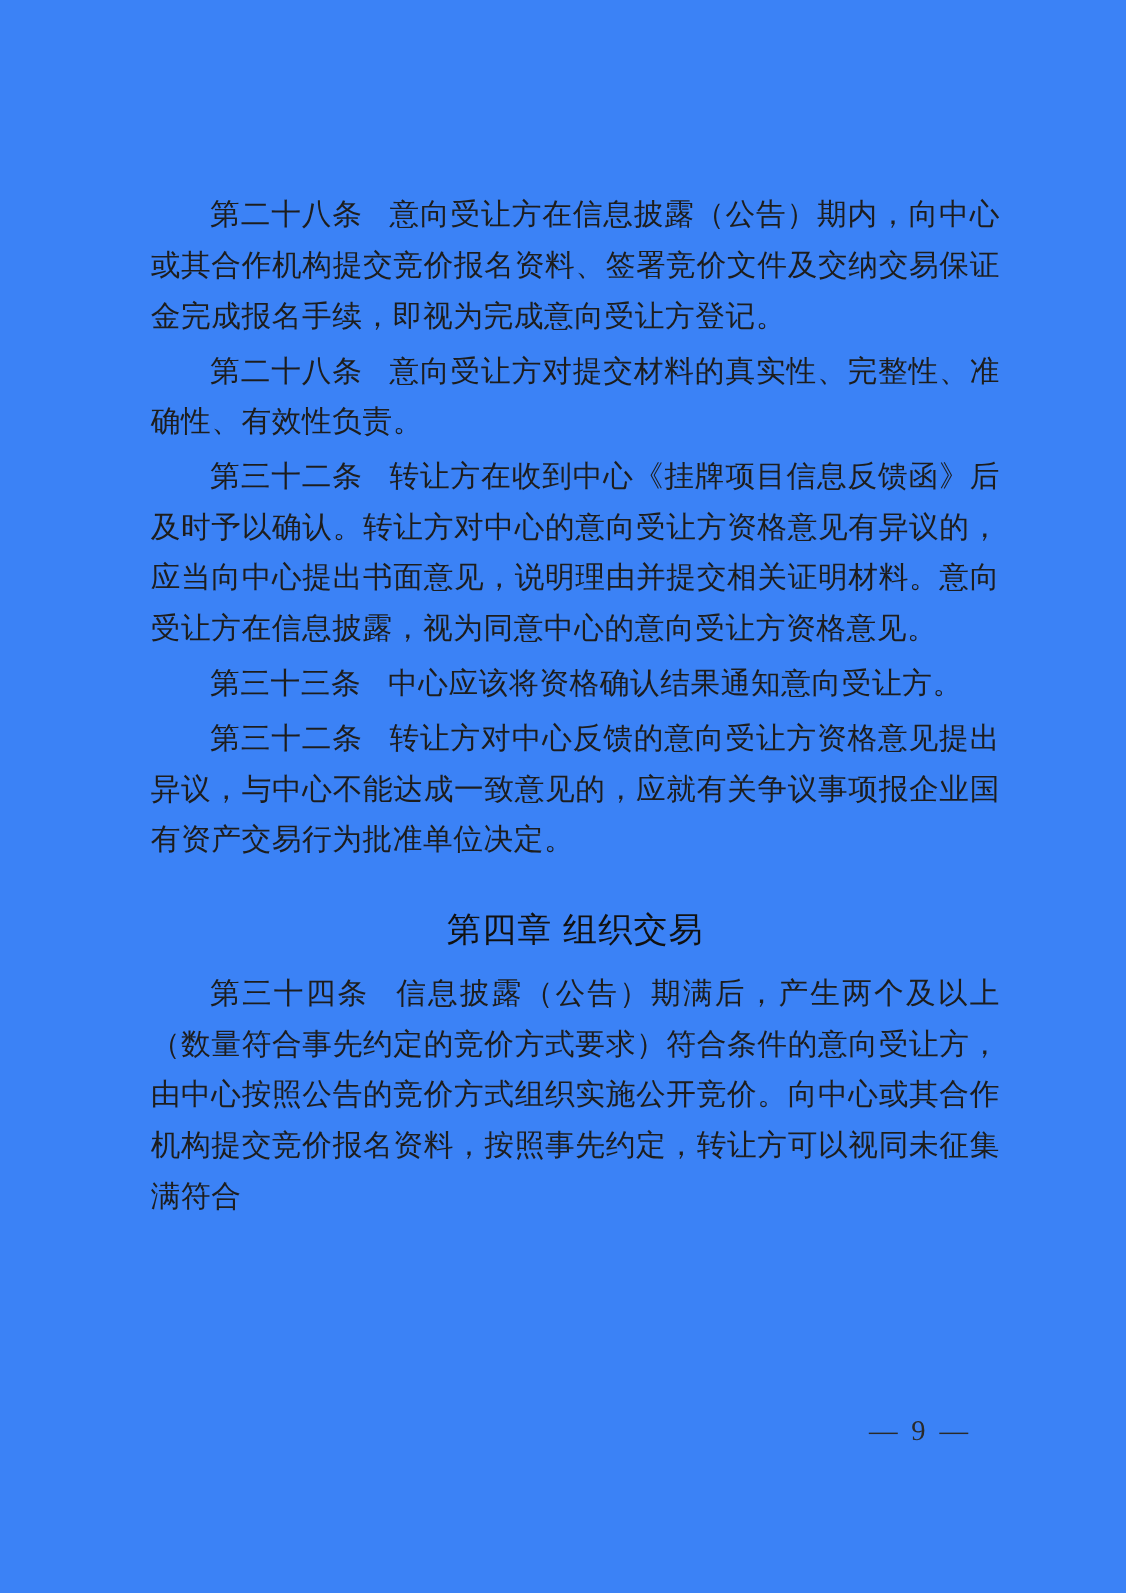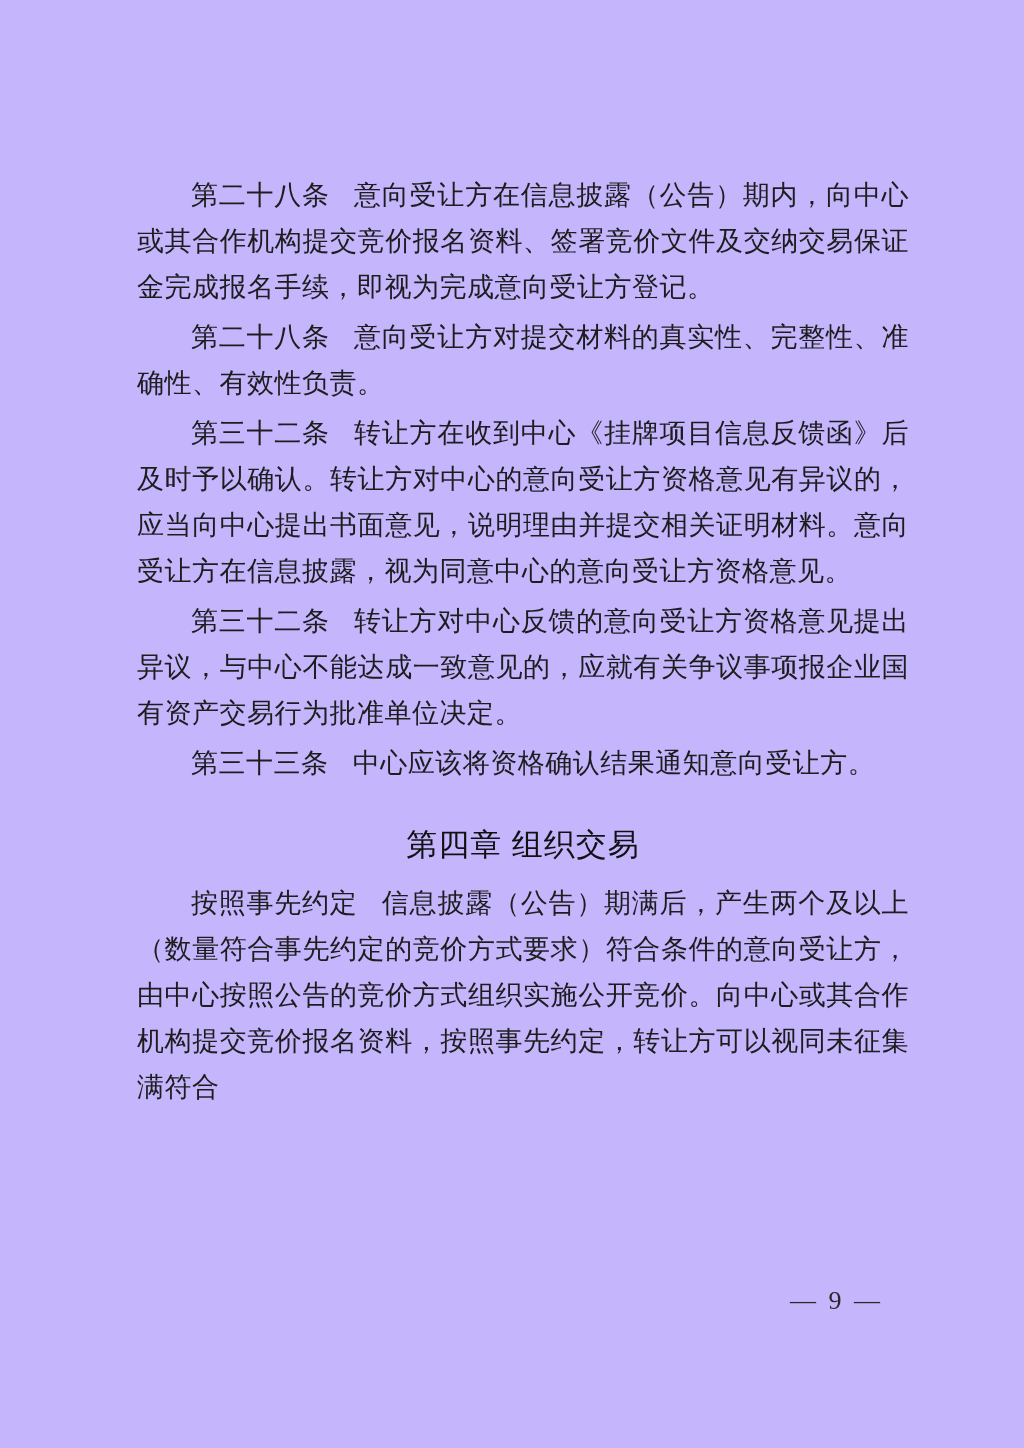--- a/index.html
+++ b/index.html
@@ -4,21 +4,21 @@
 <style>
   html, body {
     margin: 0;
     padding: 0;
     background: #ffffff;
   }
   .page {
     position: relative;
     width: 1024px;
     height: 1448px;
-    background: #c4b5fd;
+    background: #3b82f6;
     overflow: hidden;
     font-family: "Liberation Serif", "DejaVu Serif", serif;
     color: #1d1d1d;
   }
   .content {
     position: absolute;
     left: 137px;
     top: 172px;
     width: 772px;
   }
@@ -61,24 +61,24 @@
 <div class="page">
   <div class="content">
 
     <p class="article"><span class="article-label">第二十八条</span><span>意向受让方在信息披露（公告）期内，向中心或其合作机构提交竞价报名资料、签署竞价文件及交纳交易保证金完成报名手续，即视为完成意向受让方登记。</span></p>
 
     <p class="article"><span class="article-label">第二十八条</span><span>意向受让方对提交材料的真实性、完整性、准确性、有效性负责。</span></p>
 
 
     <p class="article"><span class="article-label">第三十二条</span><span>转让方在收到中心《挂牌项目信息反馈函》后及时予以确认。转让方对中心的意向受让方资格意见有异议的，应当向中心提出书面意见，说明理由并提交相关证明材料。意向受让方在信息披露，视为同意中心的意向受让方资格意见。</span></p>
 
+    <p class="article"><span class="article-label">第三十三条</span><span>中心应该将资格确认结果通知意向受让方。</span></p>
+
     <p class="article"><span class="article-label">第三十二条</span><span>转让方对中心反馈的意向受让方资格意见提出异议，与中心不能达成一致意见的，应就有关争议事项报企业国有资产交易行为批准单位决定。</span></p>
-
-    <p class="article"><span class="article-label">第三十三条</span><span>中心应该将资格确认结果通知意向受让方。</span></p>
 
     <h2 class="chapter">第四章 组织交易</h2>
 
-    <p class="article"><span class="article-label">按照事先约定</span><span>信息披露（公告）期满后，产生两个及以上（数量符合事先约定的竞价方式要求）符合条件的意向受让方，由中心按照公告的竞价方式组织实施公开竞价。向中心或其合作机构提交竞价报名资料，按照事先约定，转让方可以视同未征集满符合</span></p>
+    <p class="article"><span class="article-label">第三十四条</span><span>信息披露（公告）期满后，产生两个及以上（数量符合事先约定的竞价方式要求）符合条件的意向受让方，由中心按照公告的竞价方式组织实施公开竞价。向中心或其合作机构提交竞价报名资料，按照事先约定，转让方可以视同未征集满符合</span></p>
 
   </div>
 
   <div class="page-number">— 9 —</div>
 </div>
 
 </body></html>

